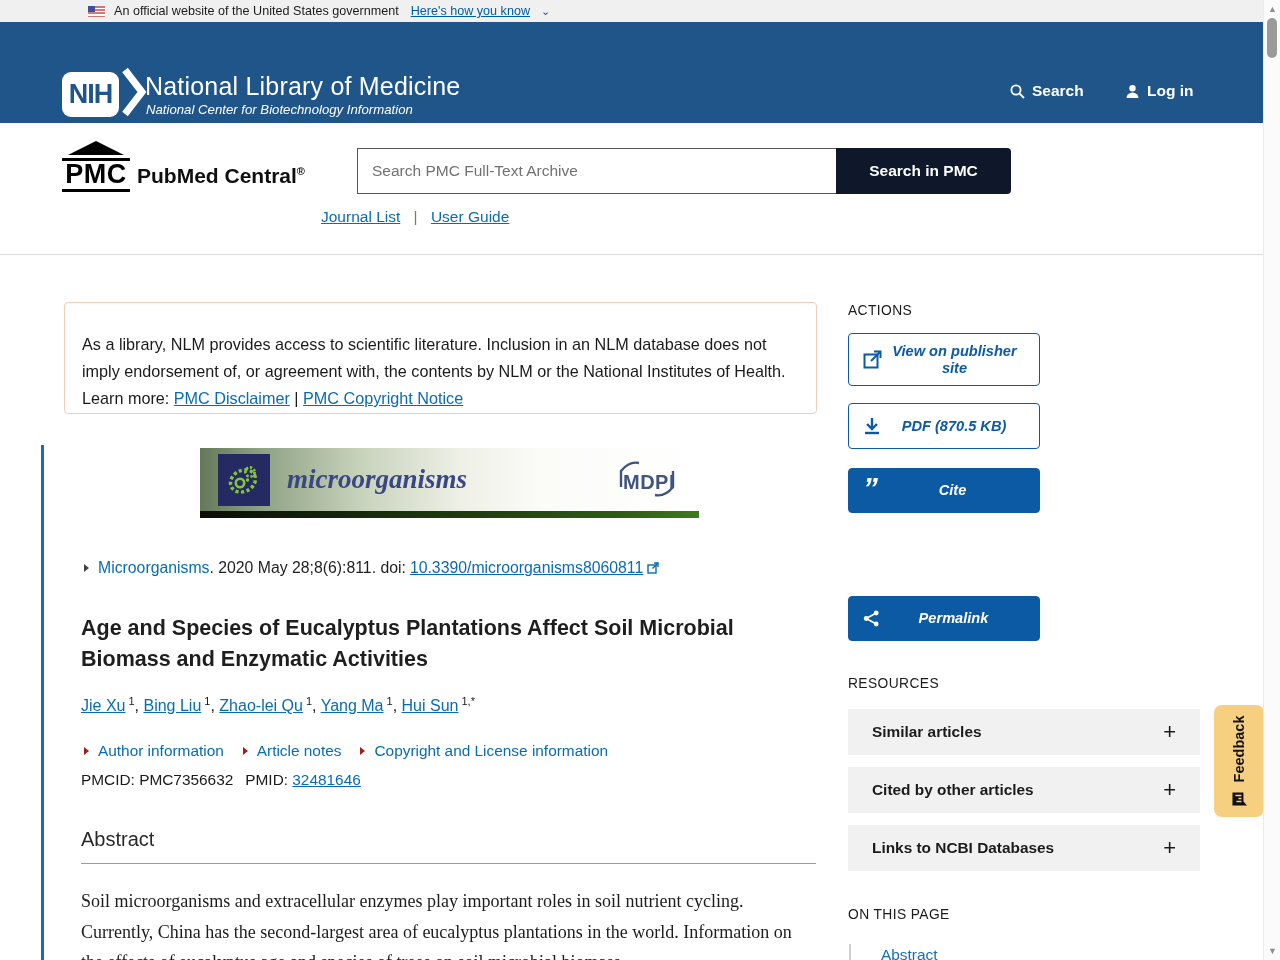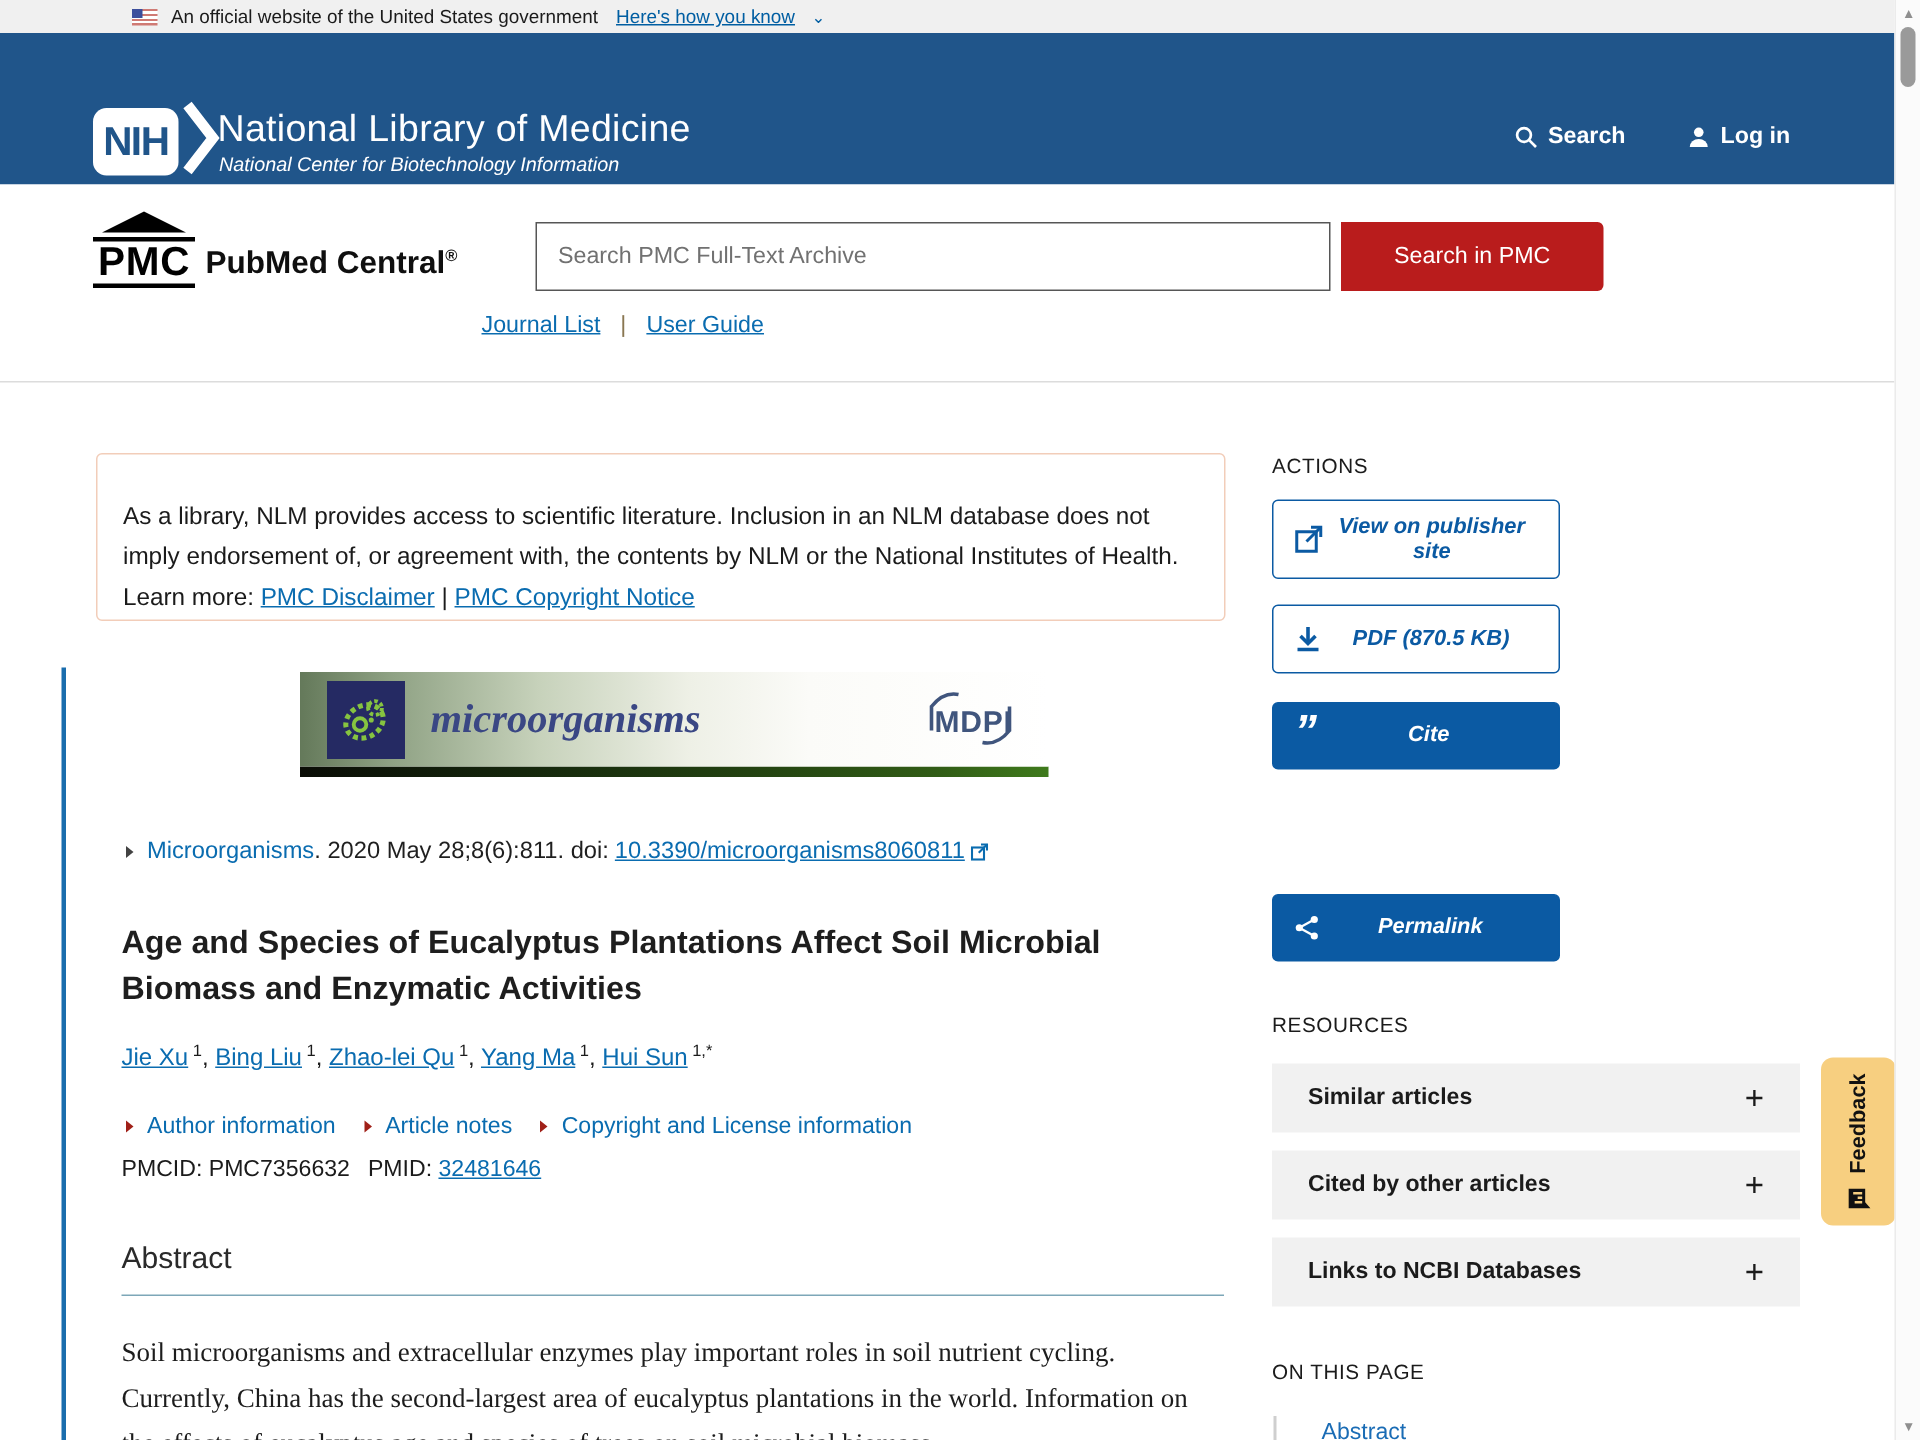--- a/index.html
+++ b/index.html
@@ -37,22 +37,22 @@
   .pmc-mark { width:64px; display:flex; flex-direction:column; align-items:center; }
   .pmc-roof { width:0; height:0; border-left:28px solid transparent; border-right:28px solid transparent;
     border-bottom:14px solid #000; margin-bottom:3px; }
   .pmc-abbr { font-size:27px; font-weight:800; line-height:1.02; border-top:3px solid #000;
     border-bottom:3px solid #000; padding:0 3px; letter-spacing:.5px; }
   .pmc-name { font-size:21px; font-weight:bold; padding-bottom:4px; color:#0f0f0f; }
   .pmc-name sup { font-size:11px; }
   .pmc-search-input { position:absolute; left:320px; top:25px; width:530px; height:46px;
     border:1px solid #565656; padding:0 14px; font-size:15.5px; color:#000000; font-family:"Liberation Sans",sans-serif;margin-left:37px; }
   .pmc-search-input::placeholder { color:#717171; }
-  .pmc-search-btn { position:absolute; left:894px; top:25px; width:175px; height:46px;
-    background:#b91c1c; border:none; border-radius:0 4px 4px 0; color:#fff; font-weight:normal; font-size:15.5px;
+  .pmc-search-btn { position:absolute; left:836px; top:25px; width:175px; height:46px;
+    background:#0f172a; border:none; border-radius:0 4px 4px 0; color:#fff; font-weight:bold; font-size:15.5px;
     font-family:"Liberation Sans",sans-serif; }
   .pmc-links { position:absolute; left:321px; top:85px; font-size:15.5px; }
   .pmc-links a { color:#0a6cb0; text-decoration:underline; }
   .pmc-links .sep { color:#8a7752; margin:0 9px; }
 
   
   .disclaimer { position:absolute; left:64px; top:302px; width:753px; height:112px;
     border:1px solid #f2cdb9; border-radius:4px; padding:28px 17px; font-size:16.2px;
     line-height:27px; color:#1b1b1b; }
   .disclaimer a { color:#0a6cb0; text-decoration:underline; }

